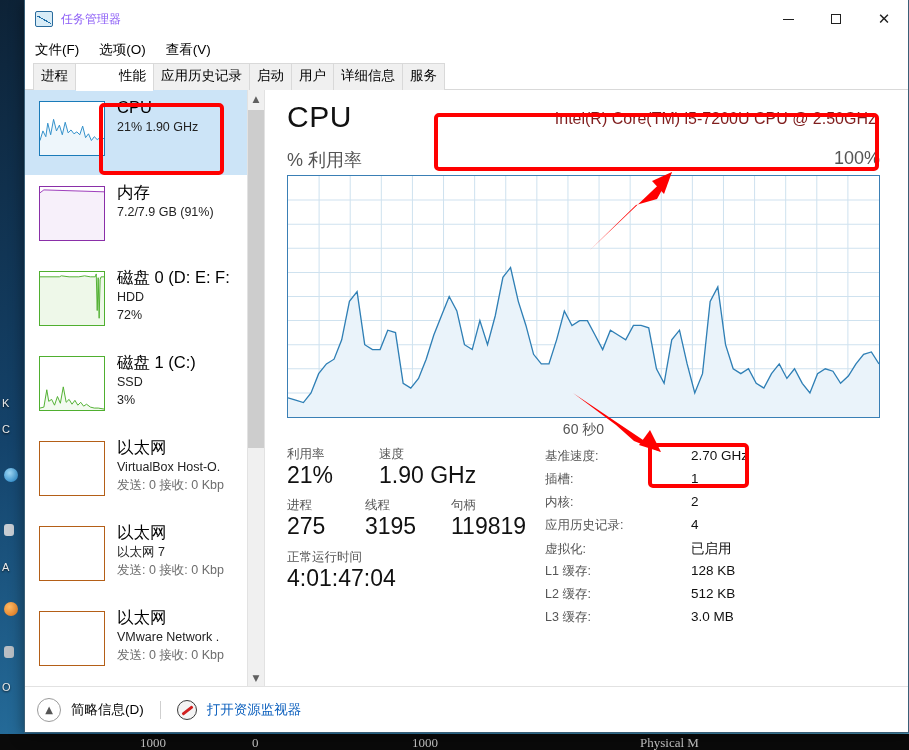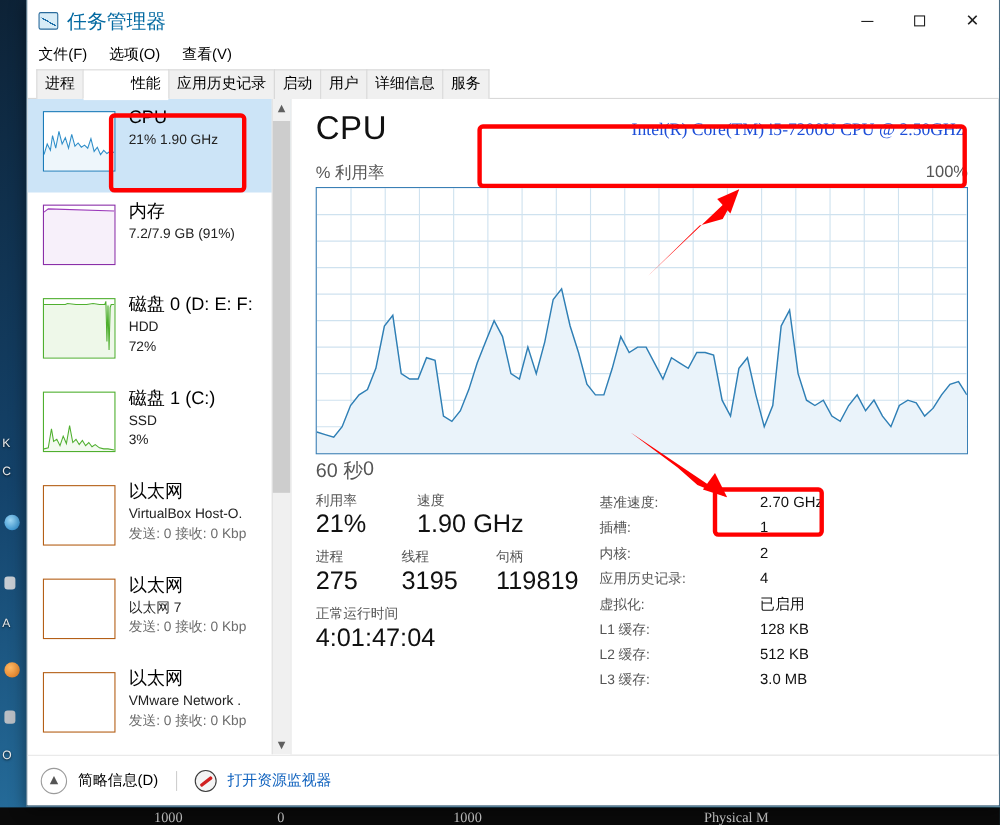--- a/index.html
+++ b/index.html
@@ -71,21 +71,21 @@
     border-radius: 2px;
     background: #d8ecf7;
     position: relative; overflow: hidden;
   }
   #app-icon::after {
     content: "";
     position: absolute; left: 1px; right: 1px; bottom: 2px; height: 8px;
     background:
       linear-gradient(to top right, transparent 48%, #1f6fa8 48%, #1f6fa8 56%, transparent 56%);
   }
-  #app-title { font-size: 18px; color: #0369a1; }
+  #app-title { font-size: 12px; color: #8b5cf6; }
   #win-buttons { margin-left: auto; display: flex; height: 38px; }
   .win-btn {
     width: 48px; height: 38px;
     display: flex; align-items: center; justify-content: center;
     color: #202020; font-size: 13px;
     cursor: default;
   }
   .wb-min { display:block; width: 11px; height: 1px; background: #202020; }
   .wb-max { display:block; width: 10px; height: 10px; border: 1px solid #202020; }
   .wb-close { font-size: 15px; line-height: 1; font-family: "DejaVu Sans", sans-serif; }
@@ -193,41 +193,40 @@
   #detail {
     flex: 1; position: relative;
     padding: 12px 28px 0 22px;
     overflow: hidden;
   }
   #detail-head {
     display: flex; align-items: flex-start; justify-content: space-between;
   }
   #detail-title { font-size: 30px; color: #111; line-height: 1; letter-spacing: .5px; }
   #cpu-model {
-    font-size: 16px; color: #1d4ed8; margin-top: 8px; margin-right: 4px;
+    font-size: 16px; color: #7f1d1d; margin-top: 8px; margin-right: 4px;
     white-space: nowrap;
-    font-family: Liberation Serif, serif;
   }
 
   #axis-top {
     display: flex; justify-content: space-between;
-    font-size: 15px; color: #555;
+    font-size: 18px; color: #555;
     margin-top: 16px; margin-bottom: 3px;
   }
   #graph-wrap {
     border: 1px solid #3a7fb5;
     height: 243px;
     position: relative;
     background: #fff;
     overflow: hidden;
   }
   #graph-wrap svg { display: block; width: 100%; height: 100%; }
   #axis-bottom {
-    display: flex; justify-content: flex-start;
-    font-size: 18px; color: #555;
+    display: flex; justify-content: center;
+    font-size: 14px; color: #555;
     margin-top: 3px;
   }
 
   
   #stats { display: flex; margin-top: 8px; }
   #stats-left { width: 258px; min-width: 258px; }
   .stat-row { display: flex; margin-bottom: 10px; }
   .stat-cell { }
   .stat-label { font-size: 12.5px; color: #555; line-height: 1.2; }
   .stat-value { font-size: 23px; color: #111; line-height: 1.15; white-space: nowrap; }

